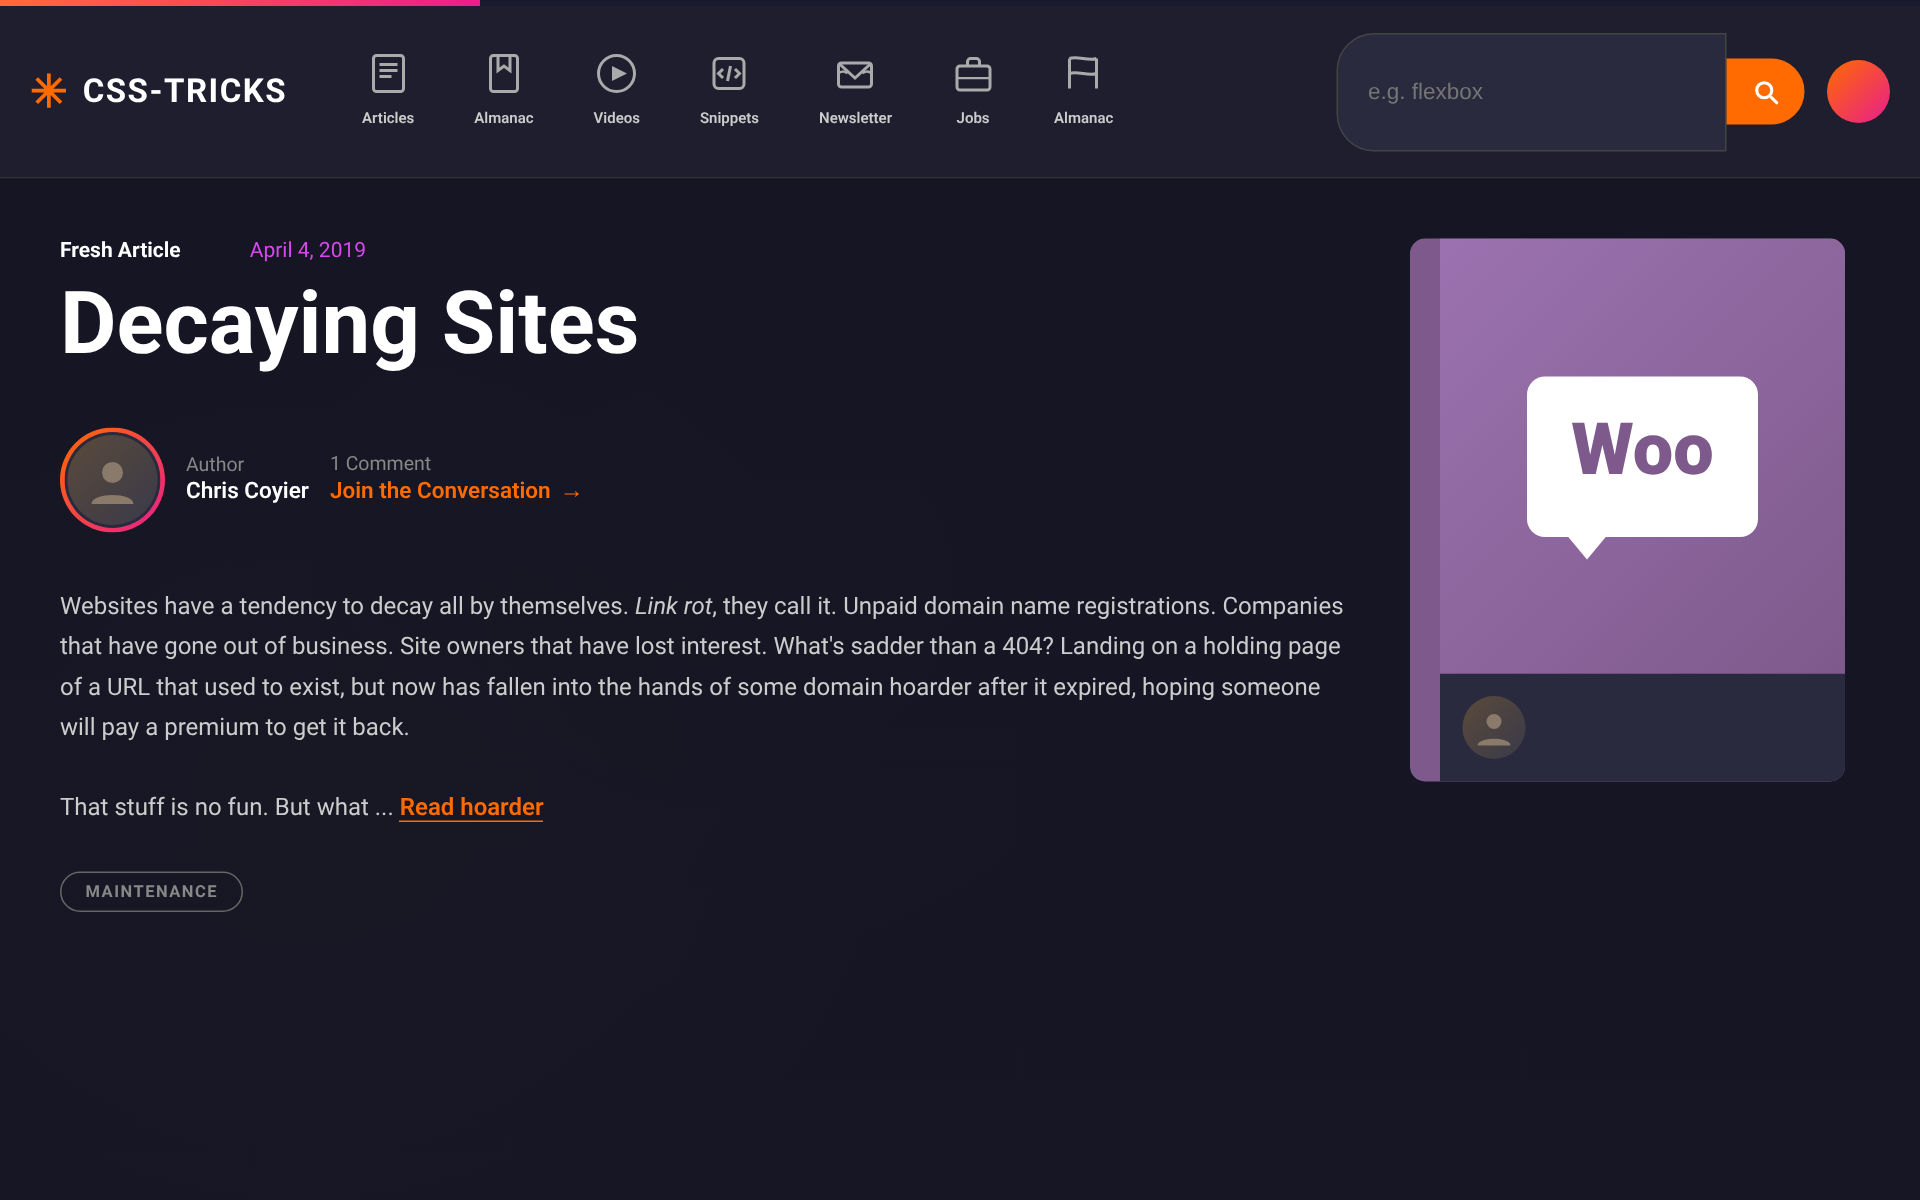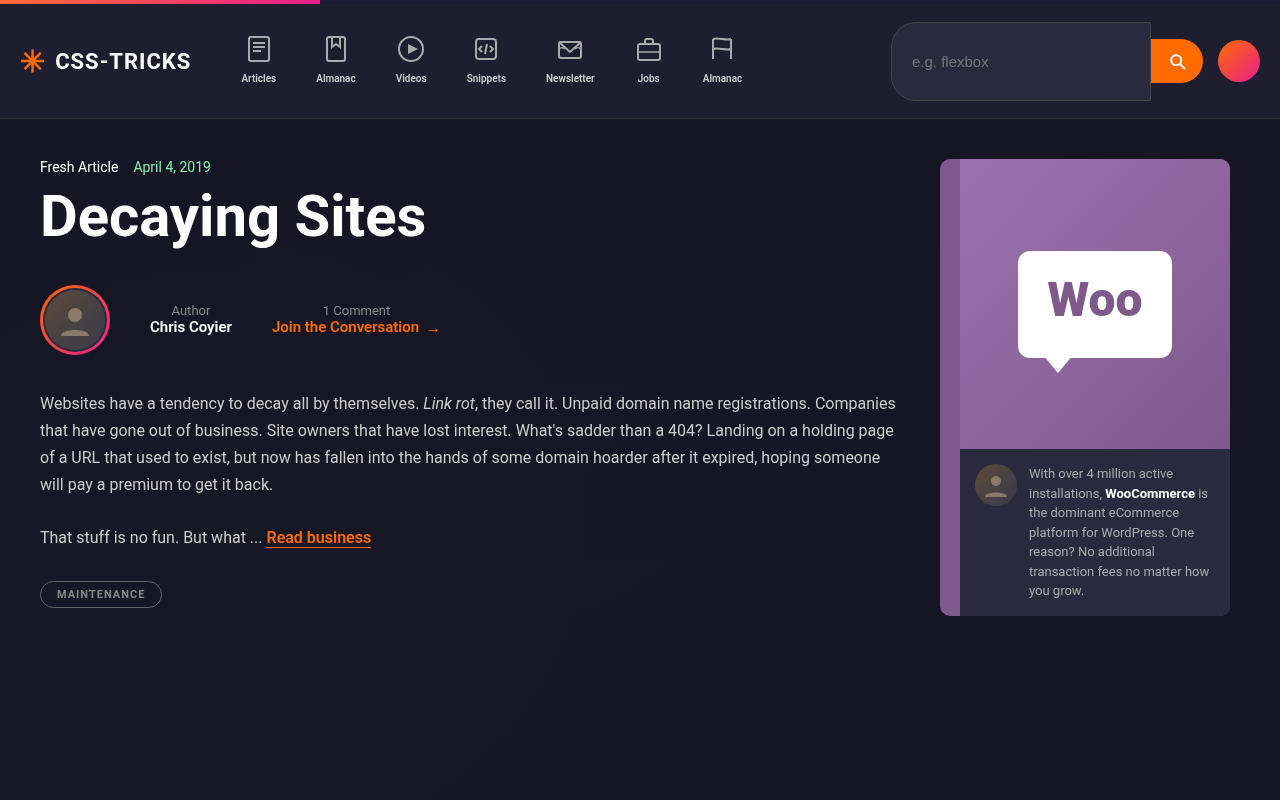--- a/index.html
+++ b/index.html
@@ -177,44 +177,44 @@
     
     .article-meta {
       display: flex;
       align-items: center;
       gap: 15px;
       margin-bottom: 10px;
     }
 
     .fresh-label {
       color: #ffffff;
-      font-weight: 400;
+      font-weight: 700;
       font-size: 14px;
     }
 
     .article-date {
-      color: #86efac;
+      color: #d946ef;
       font-size: 14px;
+      margin-left: 31px;
     }
 
     .article-title {
       font-size: 58px;
       font-weight: 700;
       color: #ffffff;
       line-height: 1.1;
       margin-bottom: 36px;
     }
 
     
     .author-row {
       display: flex;
       align-items: center;
-      gap: 40px;
+      gap: 14px;
       margin-bottom: 35px;
-      text-align: center;
     }
 
     .author-avatar {
       width: 70px;
       height: 70px;
       border-radius: 50%;
       border: 3px solid transparent;
       background: linear-gradient(#2a2a3e, #2a2a3e) padding-box,
                   linear-gradient(135deg, #ff6b00, #e91e8c) border-box;
       overflow: hidden;
@@ -527,39 +527,36 @@
             <span class="join-arrow">→</span>
           </a>
         </div>
       </div>
 
       <p class="article-body">
         <span>Websites have a tendency to decay all by themselves. </span><em>Link rot</em><span>, they call it. Unpaid domain name registrations. Companies that have gone out of business. Site owners that have lost interest. What's sadder than a 404? Landing on a holding page of a URL that used to exist, but now has fallen into the hands of some domain hoarder after it expired, hoping someone will pay a premium to get it back.</span>
       </p>
 
       <p class="read-more-line">
-        <span>That stuff is no fun. But what ... </span><a class="read-article-link" href="#">Read business</a>
+        <span>That stuff is no fun. But what ... </span><a class="read-article-link" href="#">Read hoarder</a>
       </p>
 
       <span class="tag">MAINTENANCE</span>
 
     </article>
 
     <aside class="sidebar">
       <div class="ad-card">
         <div class="ad-card-image">
           <div class="woo-logo">Woo</div>
         </div>
         <div class="ad-card-body">
           <div class="ad-avatar">
             <svg width="30" height="30" viewBox="0 0 30 30" fill="none">
               <circle cx="15" cy="11" r="5" fill="#8a7a6a"></circle>
               <path d="M4 27 C4 21 26 21 26 27" fill="#8a7a6a"></path>
             </svg>
           </div>
-          <p class="ad-text">
-            <span>With over 4 million active installations, </span><strong>WooCommerce</strong><span> is the dominant eCommerce platform for WordPress. One reason? No additional transaction fees no matter how you grow.</span>
-          </p>
         </div>
       </div>
     </aside>
   </div>
 </main>
 
 </body></html>

